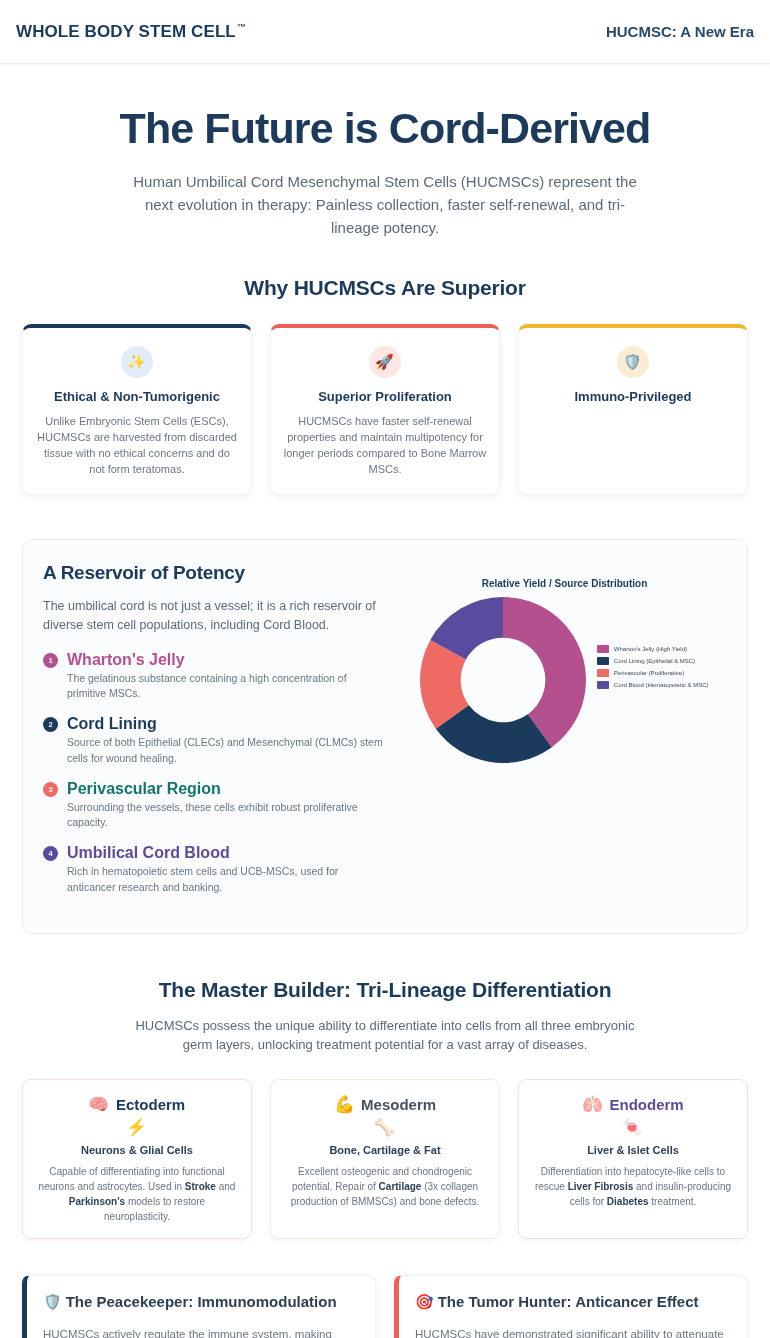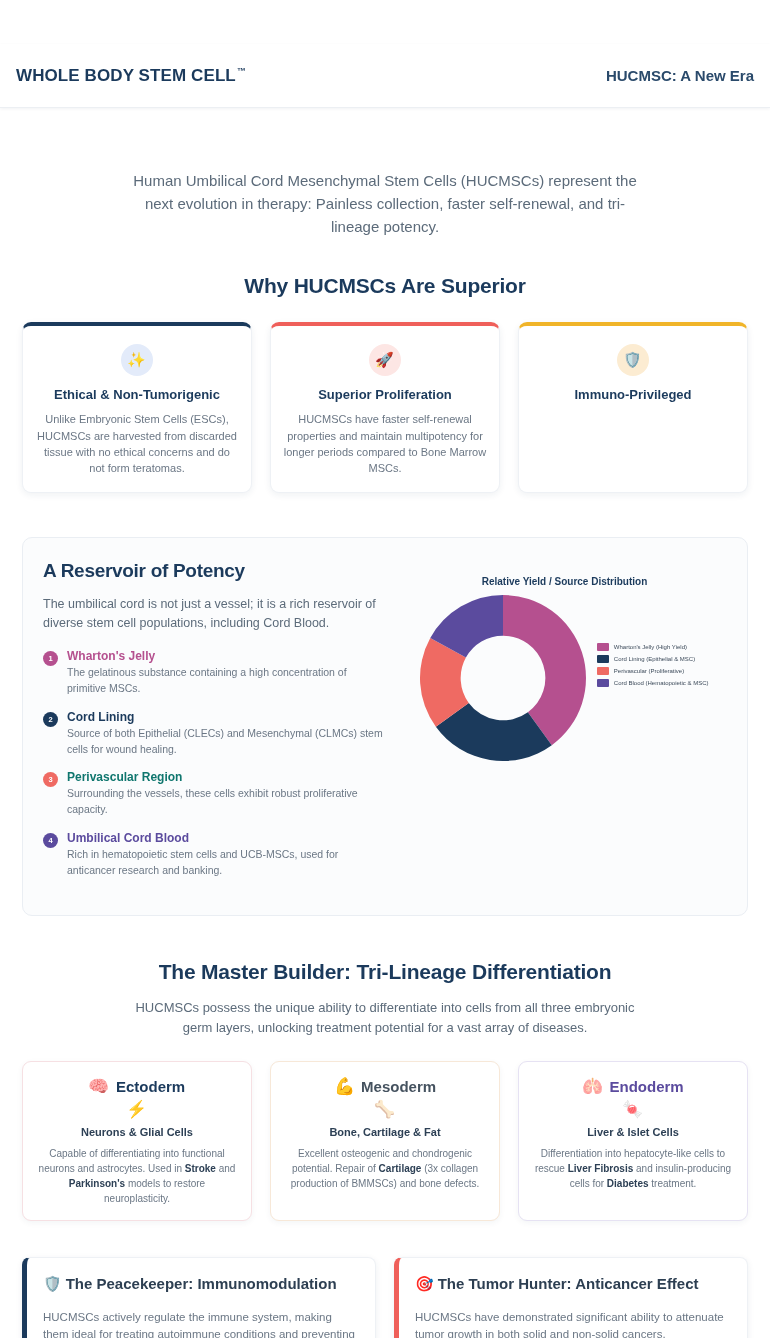--- a/index.html
+++ b/index.html
@@ -17,21 +17,20 @@
     height: 64px;
     background: #ffffff;
     border-bottom: 1px solid #eceff3;
     display: flex;
     align-items: center;
     justify-content: space-between;
     padding: 0 16px;
     box-shadow: 0 1px 3px rgba(16,40,70,0.06);
     position: relative;
     z-index: 5;
-    margin-top: 44px;
   }
   .brand {
     font-size: 17px;
     font-weight: bold;
     letter-spacing: 0.1px;
     color: #1b3a5c;
     position: relative;
   }
   .brand .tm {
     font-size: 9px;
@@ -147,21 +146,21 @@
   .src-num {
     flex: 0 0 auto;
     width: 15px; height: 15px; border-radius: 50%;
     color: #fff;
     font-size: 7.5px;
     font-weight: bold;
     display: flex; align-items: center; justify-content: center;
     margin-top: 2px;
   }
   .src-body { flex: 1; }
-  .src-title { font-size: 12px; font-weight: bold; margin-bottom: 2px; }
+  .src-title { font-size: 16px; font-weight: bold; margin-bottom: 2px; }
   .src-desc { font-size: 10.5px; line-height: 1.5; color: #6b7785; }
 
   
   .chart-wrap { flex: 1; display: flex; flex-direction: column; align-items: center; padding-top: 16px; }
   .chart-title { font-size: 10px; font-weight: bold; color: #1b3a5c; margin-bottom: 8px; }
   .chart-area { position: relative; width: 300px; height: 185px; }
   .donut { position: absolute; left: 5px; top: 0; width: 166px; height: 166px; }
   .legend {
     position: absolute;
     right: 6px;
@@ -233,20 +232,21 @@
 <body>
 
 <div class="header">
   <div class="brand">
     <span>WHOLE BODY STEM CELL</span><span class="tm">™</span>
   </div>
   <div class="header-right">HUCMSC: A New Era</div>
 </div>
 
 <div class="hero">
+  <h1>The Future is Cord-Derived</h1>
   <p>Human Umbilical Cord Mesenchymal Stem Cells (HUCMSCs) represent the next evolution in therapy: Painless collection, faster self-renewal, and tri-lineage potency.</p>
 </div>
 
 <div style="margin-top:36px;">
   <div class="section-title">Why HUCMSCs Are Superior</div>
 </div>
 <div class="grid3" id="benefits-grid" style="margin-top:24px;">
     <div class="benefit-card ">
       <div class="badge-circle ">✨</div>
       <h3>Ethical &amp; Non-Tumorigenic</h3>

